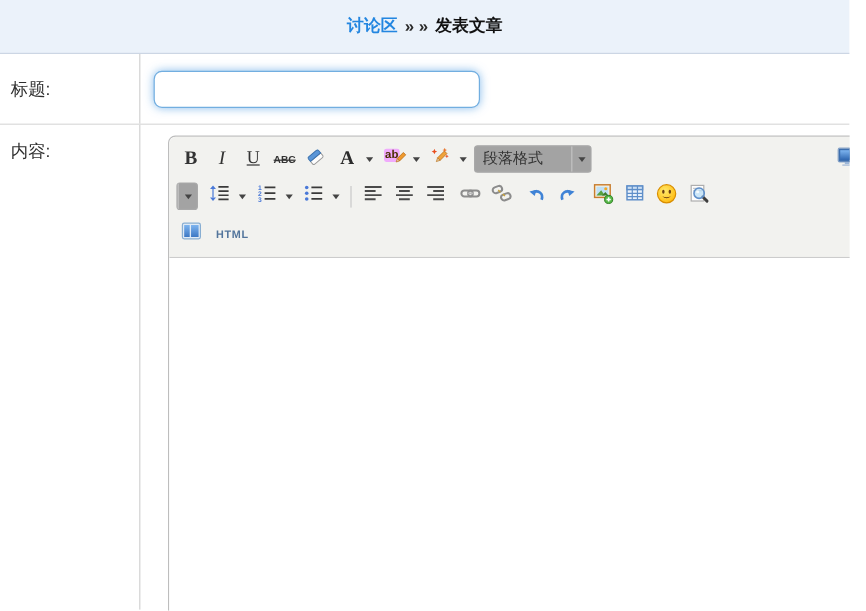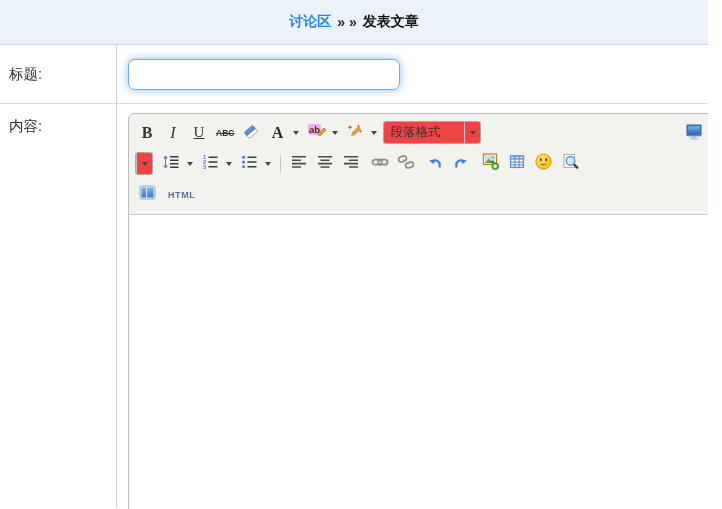--- a/index.html
+++ b/index.html
@@ -13,21 +13,21 @@
     display:flex; align-items:center; justify-content:center;
     font-size:14px; font-weight:bold; color:#1f1f1f;
   }
   .header a { color:#2386e0; text-decoration:none; margin-right:6px; cursor:pointer; }
   .header .sep { color:#2a2a2a; margin-right:6px; font-weight:bold; }
   .header .pg-title { color:#111; }
 
   
   .row { display:flex; width:100%; }
   .row-title { height:59px; border-bottom:1px solid #dadada; align-items:center;justify-content:center; }
-  .row-content { height:404px; align-items:center; }
+  .row-content { height:404px; align-items:center;gap:12px; }
   .cell-label {
     width:117px; flex:0 0 117px; align-self:stretch;
     border-right:1px solid #d2d2d2; padding-left:9px;
     display:flex; align-items:center; font-size:14.5px; color:#2e2e2e;
   }
   .row-content .cell-label { align-items:flex-start; padding-top:13px; }
   .cell-field { flex:1; align-self:stretch; }
   .row-title .cell-field { display:flex; align-items:center; }
 
   .title-input {
@@ -69,21 +69,21 @@
   .glyph-abc { font-size:8.5px; font-weight:bold; color:#333; text-decoration:line-through; letter-spacing:0; }
   .glyph-a { font-family:"Liberation Serif", serif; font-weight:bold; font-size:16px; color:#2b2b2b; line-height:1; }
   .glyph-ab {
     font-size:9.5px; font-weight:bold; color:#4a3000; background:#f0abfc;
     border-radius:2px; padding:0 1px; line-height:11px; position:relative; top:-3px; left:-2px;
   }
   .pencil-overlay { position:absolute; right:0; bottom:1px; }
   .glyph-html { font-size:9px; font-weight:bold; color:#53759c; letter-spacing:.6px; }
 
   .listbox {
-    display:flex; align-items:stretch; height:23px; background:#ef4444;
+    display:flex; align-items:stretch; height:23px; background:#a3a3a3;
     border:1px solid #a9a9a9; border-radius:3px; margin:0 2px; cursor:pointer;
     font-size:12.5px; color:#333;
   }
   .listbox .lb-text { display:flex; align-items:center; padding:0 6px; }
   .listbox .lb-arrow { width:16px; border-left:1px solid #c2c2c2; display:flex; align-items:center; justify-content:center; }
   .lb-w1 .lb-text { width:80px; }
   .lb-w2 .lb-text { width:80px; }
   .lb-w3 .lb-text { width:82px; }
 
   .canvas { flex:1; background:#fff; outline:none; }

